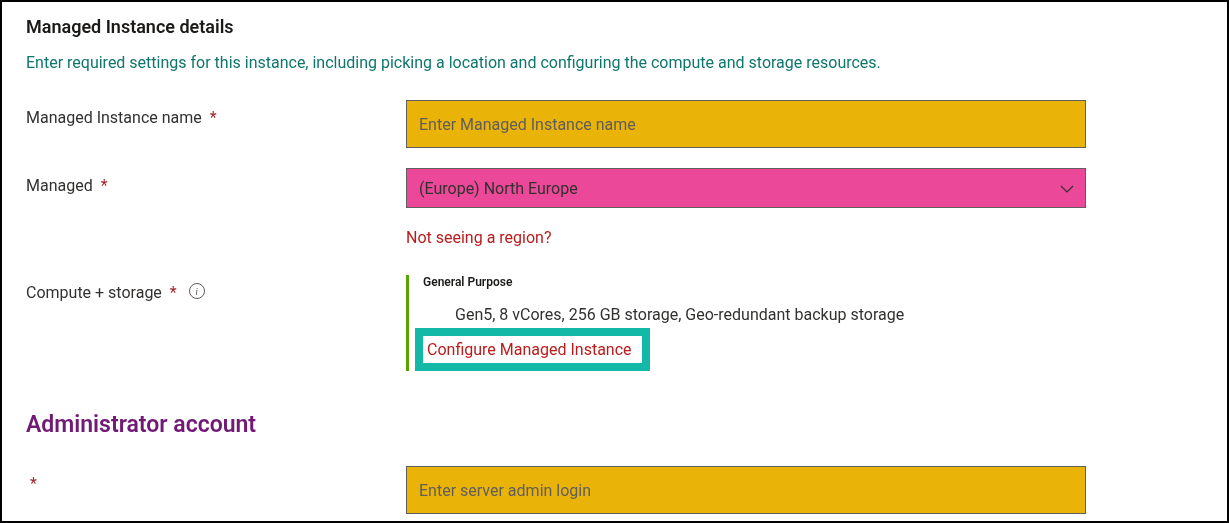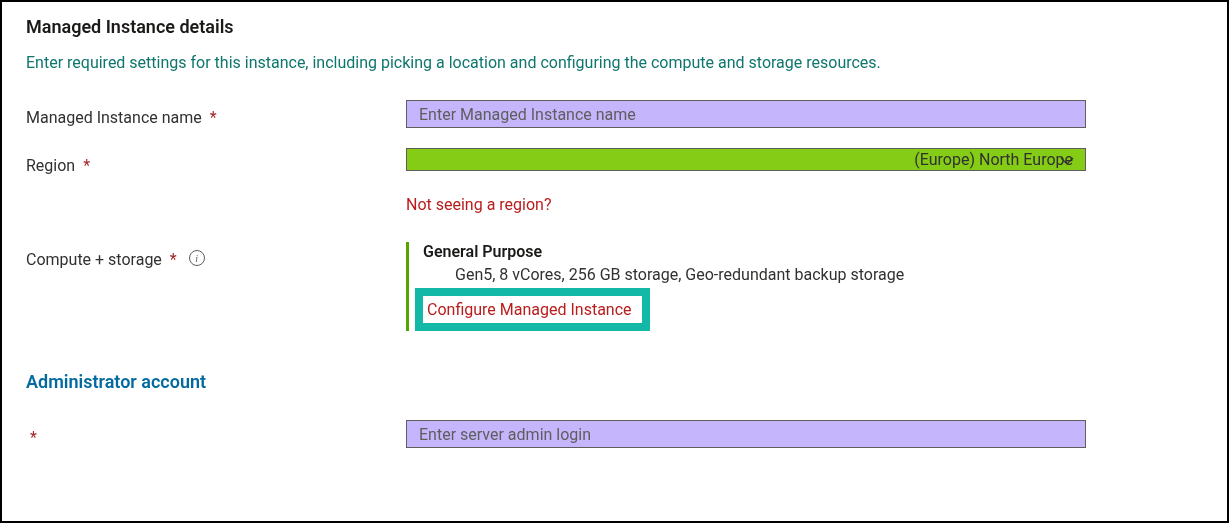--- a/index.html
+++ b/index.html
@@ -61,49 +61,48 @@
       color: #605e5c;
       margin-left: 8px;
       font-style: italic;
       font-family: Georgia, serif;
     }
     .form-control {
       width: 680px;
     }
     .text-input {
       width: 100%;
-      height: 28px;
+      height: 48px;
       border: 1px solid #605e5c;
       padding: 0 12px;
       font-size: 16px;
       font-family: inherit;
       color: #323130;
-      background: #c4b5fd;
+      background: #eab308;
     }
     .text-input::placeholder {
       color: #605e5c;
     }
     .select-wrapper {
       position: relative;
       width: 100%;
     }
     .select-input {
       width: 100%;
-      height: 23px;
+      height: 40px;
       border: 1px solid #605e5c;
       padding: 0 12px;
       font-size: 16px;
       font-family: inherit;
       color: #323130;
-      background: #84cc16;
+      background: #ec4899;
       appearance: none;
       cursor: pointer;
       display: flex;
       align-items: center;
-      justify-content: flex-end;
     }
     .chevron-down {
       position: absolute;
       right: 12px;
       top: 50%;
       transform: translateY(-50%);
       pointer-events: none;
     }
     .link {
       color: #b91c1c;
@@ -114,40 +113,40 @@
     .link-row {
       margin-left: 380px;
       margin-bottom: 28px;
     }
     .compute-box {
       border-left: 3px solid #57a300;
       padding-left: 14px;
     }
     .compute-title {
       font-weight: 600;
-      font-size: 16px;
+      font-size: 12px;
       color: #1b1a19;
-      margin-bottom: 4px;
+      margin-bottom: 16px;
     }
     .compute-details {
       font-size: 16px;
       color: #323130;
       margin-bottom: 4px;
       margin-left: 32px;
     }
     .config-link-highlight {
       display: inline-block;
       border: 8px solid #14b8a6;
       padding: 4px 10px 4px 4px;
       margin-left: -8px;
     }
     .section-divider-title {
       font-weight: 600;
-      font-size: 18px;
-      color: #0369a1;
+      font-size: 23px;
+      color: #701a75;
       margin-top: 40px;
       margin-bottom: 28px;
     }
   </style>
 </head>
 <body>
 
 <div class="panel">
 
   <h2 class="section-title">Managed Instance details</h2>
@@ -158,21 +157,21 @@
       <span>Managed Instance name</span>
       <span class="required-star">*</span>
     </div>
     <div class="form-control">
       <input type="text" class="text-input" placeholder="Enter Managed Instance name" style="">
     </div>
   </div>
 
   <div class="form-row">
     <div class="form-label">
-      <span>Region</span>
+      <span>Managed</span>
       <span class="required-star">*</span>
     </div>
     <div class="form-control">
       <div class="select-wrapper">
         <div class="select-input">
           <span>(Europe) North Europe</span>
         </div>
         <span class="chevron-down">
           <svg width="14" height="8" viewBox="0 0 14 8">
               <path d="M1 1 L7 7 L13 1" stroke="#323130" stroke-width="1.2" fill="none"></path>

